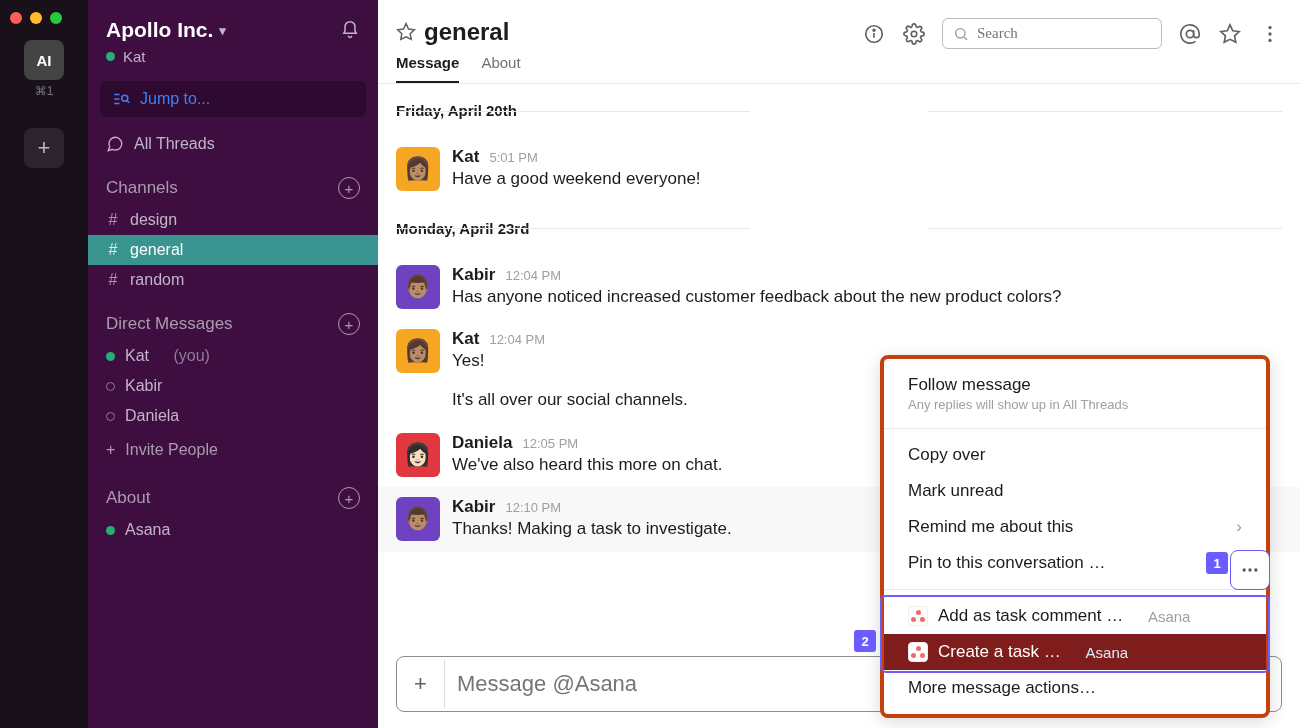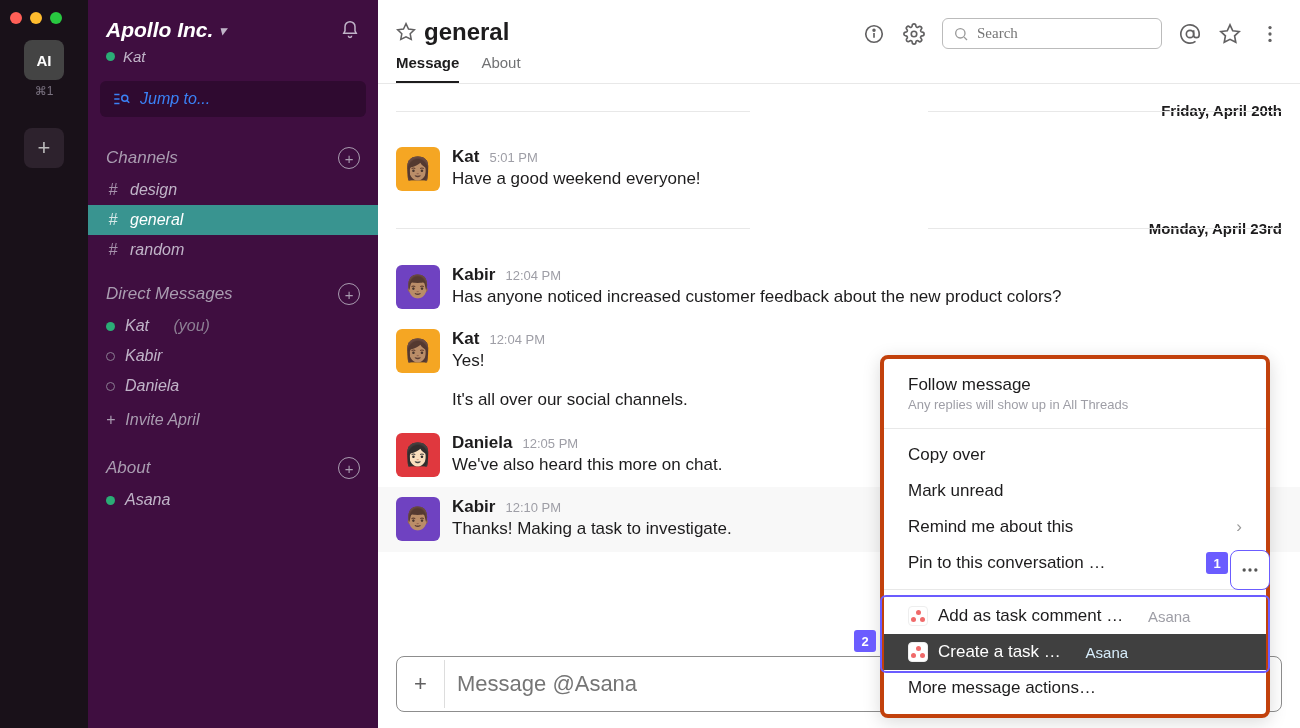--- a/index.html
+++ b/index.html
@@ -9,21 +9,21 @@
   
   .rail { width: 88px; background: #191119; display: flex; flex-direction: column; align-items: center; padding-top: 6px; }
   .traffic-lights { display: flex; gap: 8px; align-self: flex-start; padding: 6px 10px 16px; }
   .tl { width: 12px; height: 12px; border-radius: 50%; }
   .tl.r { background:#ff5f57;} .tl.y{background:#febc2e;} .tl.g{background:#28c840;}
   .ws-avatar { width: 40px; height: 40px; border-radius: 8px; background: #444; color:#fff; display:flex; align-items:center; justify-content:center; font-weight:700; font-size:15px; }
   .ws-shortcut { color:#7a7280; font-size:12px; margin-top:4px; }
   .ws-add { margin-top:30px; width:40px; height:40px; border-radius:8px; background:#2d222d; color:#bbb; display:flex; align-items:center; justify-content:center; font-size:22px; }
 
   
-  .sidebar { width: 290px; background:#3f0e40; color:#c0b4c8; display:flex; flex-direction:column; padding-top:18px;font-style:italic; }
+  .sidebar { width: 290px; background:#3f0e40; color:#c0b4c8; display:flex; flex-direction:column; padding-top:18px; }
   .sb-header { display:flex; align-items:center; justify-content:space-between; padding:0 18px 6px; }
   .ws-name { color:#fff; font-weight:800; font-size:21px; display:flex; align-items:center; gap:6px; }
   .ws-name .chev { font-size:13px; color:#c0b4c8; }
   .bell { width:20px; height:20px; color:#c0b4c8; }
   .presence-line { display:flex; align-items:center; gap:8px; padding:0 18px 16px; color:#c0b4c8; font-size:15px; }
   .dot { width:9px; height:9px; border-radius:50%; }
   .dot.on { background:#2bac76; }
   .dot.off { width:9px; height:9px; border:1.5px solid #8b7d92; border-radius:50%; }
 
   .jump { margin:0 12px 12px; background:#2f0a30; border-radius:6px; padding:9px 12px; color:#3b82f6; font-size:16px; display:flex; align-items:center; gap:10px; }
@@ -43,21 +43,21 @@
   .ch-title { display:flex; align-items:center; gap:8px; font-size:24px; font-weight:800; color:#1d1c1d; }
   .tabs { display:flex; gap:22px; margin-top:8px; }
   .tab { font-size:15px; color:#717274; padding-bottom:10px; }
   .tab.active { color:#1d1c1d; border-bottom:2px solid #1d1c1d; font-weight:600; }
   .hr { display:flex; align-items:center; gap:16px; }
   .icon-btn { width:24px; height:24px; color:#616061; display:flex; align-items:center; justify-content:center; }
   .search { display:flex; align-items:center; gap:8px; border:1px solid #bbb; border-radius:6px; padding:6px 10px; width:220px; color:#999; }
   .search input { border:none; outline:none; font-size:15px; width:100%; color:#333;font-family:Liberation Serif, serif; }
 
   .messages { flex:1; overflow:auto; padding:0 18px 90px; }
-  .date-divider { text-align:right; color:#1d1c1d; font-weight:700; font-size:15px; margin:18px 0; position:relative; }
+  .date-divider { text-align:left; color:#1d1c1d; font-weight:700; font-size:15px; margin:18px 0; position:relative; }
   .date-divider::before, .date-divider::after { content:""; position:absolute; top:50%; width:40%; height:1px; background:#e8e8e8; }
   .date-divider::before{ left:0;} .date-divider::after{ right:0;}
 
   .msg { display:flex; gap:12px; padding:10px 0; }
   .msg.hov { background:#f8f8f8; margin:0 -18px; padding:10px 18px; }
   .avatar { width:44px; height:44px; border-radius:6px; flex-shrink:0; display:flex; align-items:center; justify-content:center; font-size:22px; }
   .av-kat { background:#f5a623; }
   .av-kabir { background:#6f42c1; }
   .av-daniela { background:#e0383e; }
   .msg-body { flex:1; }
@@ -71,21 +71,21 @@
   .composer .add { width:48px; height:48px; display:flex; align-items:center; justify-content:center; font-size:22px; color:#616061; border-right:1px solid #ddd; }
   .composer input { flex:1; border:none; outline:none; padding:14px 12px; font-size:22px; }
   .composer .emoji { width:40px; color:#888; display:flex; align-items:center; justify-content:center; font-size:20px; }
 
   
   .menu { position:absolute; right:30px; top:355px; width:390px; background:#fff; border:4px solid #c2410c; border-radius:8px; box-shadow:0 4px 18px rgba(0,0,0,.15); z-index:20; }
   .menu-section { padding:8px 0; border-bottom:1px solid #e8e8e8; }
   .menu-section:last-child { border-bottom:none; }
   .menu-item { padding:8px 24px; font-size:17px; color:#1d1c1d; display:flex; align-items:center; gap:10px; position:relative; }
   .menu-item .sub { display:block; font-size:13px; color:#9e9ea6; margin-top:2px; }
-  .menu-item.sel { background:#404040; color:#fff; }
+  .menu-item.sel { background:#7f1d1d; color:#fff; }
   .menu-item .chevr { margin-left:auto; color:#999; }
   .menu-item .brand { color:#9e9ea6; font-size:15px; }
   .menu-item.sel .brand { color:#d6ecfa; }
   .asana-icon { width:20px; height:20px; border-radius:4px; background:#fff; border:1px solid #eee; display:flex; align-items:center; justify-content:center; }
   .asana-dots { position:relative; width:14px; height:12px; }
   .asana-dots span { position:absolute; width:5px; height:5px; border-radius:50%; background:#f06a6a; }
   .asana-dots .d1{ top:0; left:4.5px;} .asana-dots .d2{ bottom:0; left:0;} .asana-dots .d3{ bottom:0; right:0;}
 
   
   .hl-box { position:absolute; border:2px solid #6b5cff; border-radius:6px; pointer-events:none; z-index:30; }
@@ -135,20 +135,28 @@
             <line x1="3" y1="6" x2="10" y2="6"></line>
             <line x1="3" y1="12" x2="10" y2="12"></line>
             <line x1="3" y1="18" x2="10" y2="18"></line>
             <circle cx="17" cy="11" r="4"></circle>
             <line x1="20" y1="14" x2="23" y2="17"></line>
           </svg>
       </span>
       <span>Jump to...</span>
     </div>
 
+    <div class="sb-row">
+      <span>
+        <svg width="18" height="18" viewBox="0 0 24 24" fill="none" stroke="currentColor" stroke-width="1.8">
+            <path d="M21 11.5a8.38 8.38 0 0 1-8.5 8.5 8.5 8.5 0 0 1-3.9-.9L3 21l1.9-5.6A8.5 8.5 0 1 1 21 11.5z"></path>
+          </svg>
+      </span>
+      <span>All Threads</span>
+    </div>
 
     <div class="sb-sec">
       <span>Channels</span>
       <span class="plus">+</span>
     </div>
     <div class="sb-row">
         <span class="hash">#</span>
         <span>design</span>
       </div>
     <div class="sb-row active">
@@ -169,21 +177,21 @@
         <span class="dot off"></span>
         <span>Kabir</span>
       </div>
     <div class="sb-row">
         <span class="dot off"></span>
         <span>Daniela</span>
       </div>
 
     <div class="invite">
         <span>+</span>
-        <span>Invite April</span>
+        <span>Invite People</span>
       </div>
 
     <div class="sb-sec">
       <span>About</span>
       <span class="plus">+</span>
     </div>
     <div class="sb-row">
         <span class="dot on"></span>
         <span>Asana</span>
       </div>

